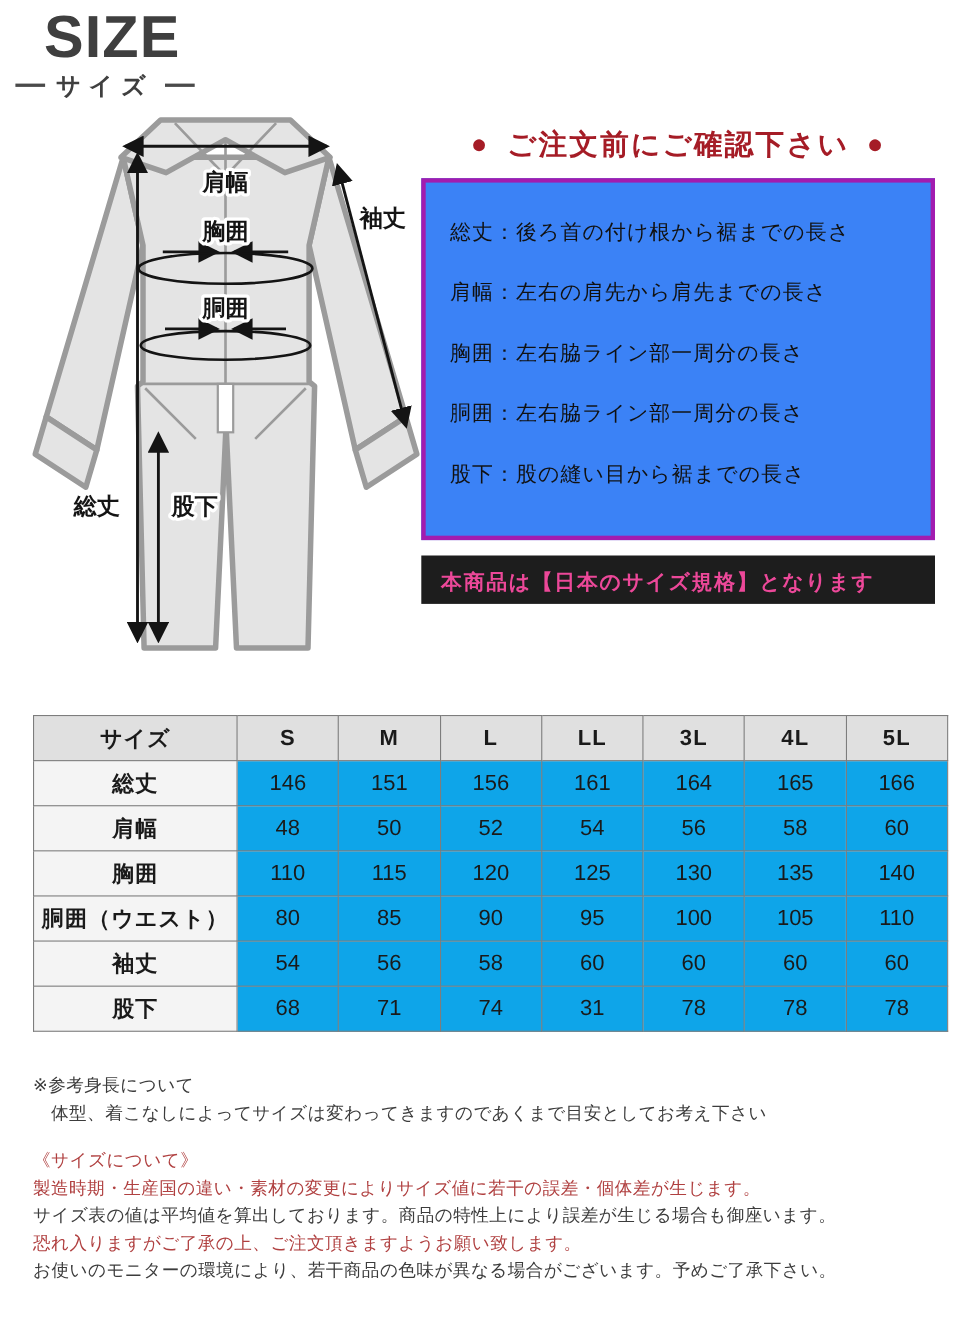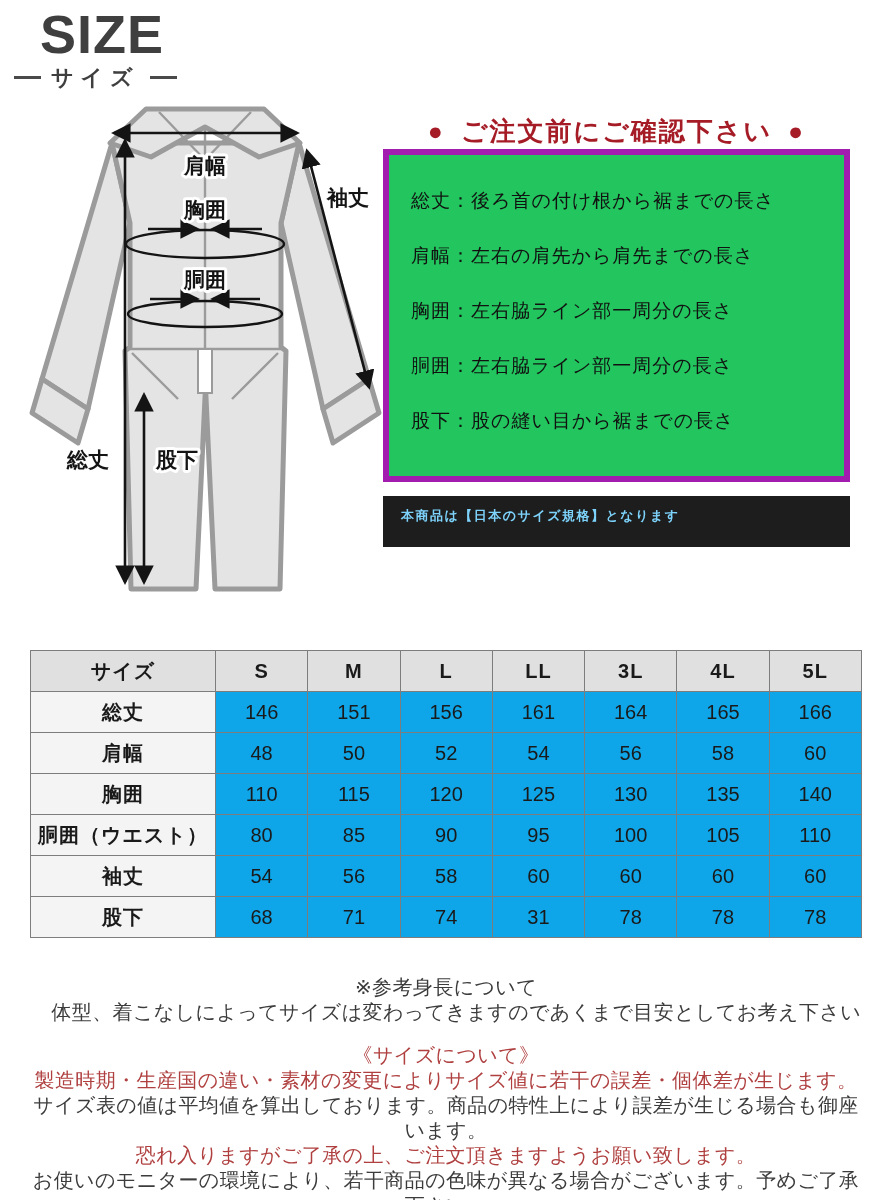--- a/index.html
+++ b/index.html
@@ -27,42 +27,42 @@
     text-anchor:middle;
   }
 
   
   .panel { position:absolute; left:383px; top:114px; width:467px; }
   .panel-title {
     display:flex; justify-content:center; align-items:center; gap:16px;
     font-size:26px; font-weight:bold; letter-spacing:2px; color:#a51c26;
   }
   .bullet { font-size:25px; line-height:1; }
-  .def-box { border:6px solid #a21caf; padding:36px 6px 10px 22px; background:#22c55e; }
+  .def-box { margin-top:13px; border:4px solid #a21caf; padding:36px 6px 10px 22px; background:#3b82f6; }
   .def-line { font-size:19px; line-height:20px; letter-spacing:1px; color:#111111; margin-bottom:35px; }
   .notice-bar {
-    margin-top:14px; background:#1d1d1d; color:#7dd3fc;
-    font-size:13px; font-weight:bold; letter-spacing:1.5px;
-    padding:11px 0 22px 18px;
+    margin-top:14px; background:#1d1d1d; color:#ec4899;
+    font-size:19px; font-weight:bold; letter-spacing:1.5px;
+    padding:11px 0 7px 18px;
   }
 
   
   .size-table-wrap { position:absolute; left:30px; top:650px; width:831px; }
   table.size-table { border-collapse:collapse; width:831px; table-layout:fixed; }
   .size-table th, .size-table td {
     border:1px solid #7d7d7d; height:41px; text-align:center; vertical-align:middle;
     font-size:20px; color:#1a1a1a; padding:0;
   }
   .size-table thead th { background:#e0e0e0; font-weight:bold; letter-spacing:1px; }
   .size-table tbody th { background:#f4f4f4; font-weight:bold; letter-spacing:1px; }
   .size-table tbody td { background:#0ea5e9; font-weight:normal; }
 
   
   .notes { position:absolute; left:30px; top:975px; width:832px; }
-  .note-line { font-size:20px; line-height:25px; letter-spacing:0.4px;text-align:center; }
+  .note-line { font-size:16px; line-height:25px; letter-spacing:0.4px; }
   .note-line.black { color:#3c3c3c; }
   .note-line.red   { color:#b04040; }
   .note-line.gap   { margin-top:18px;font-family:Liberation Serif, serif; }
 </style>
 </head>
 <body>
 
 <div class="brand">
   <div class="brand-en">SIZE</div>
   <div class="brand-ja">

